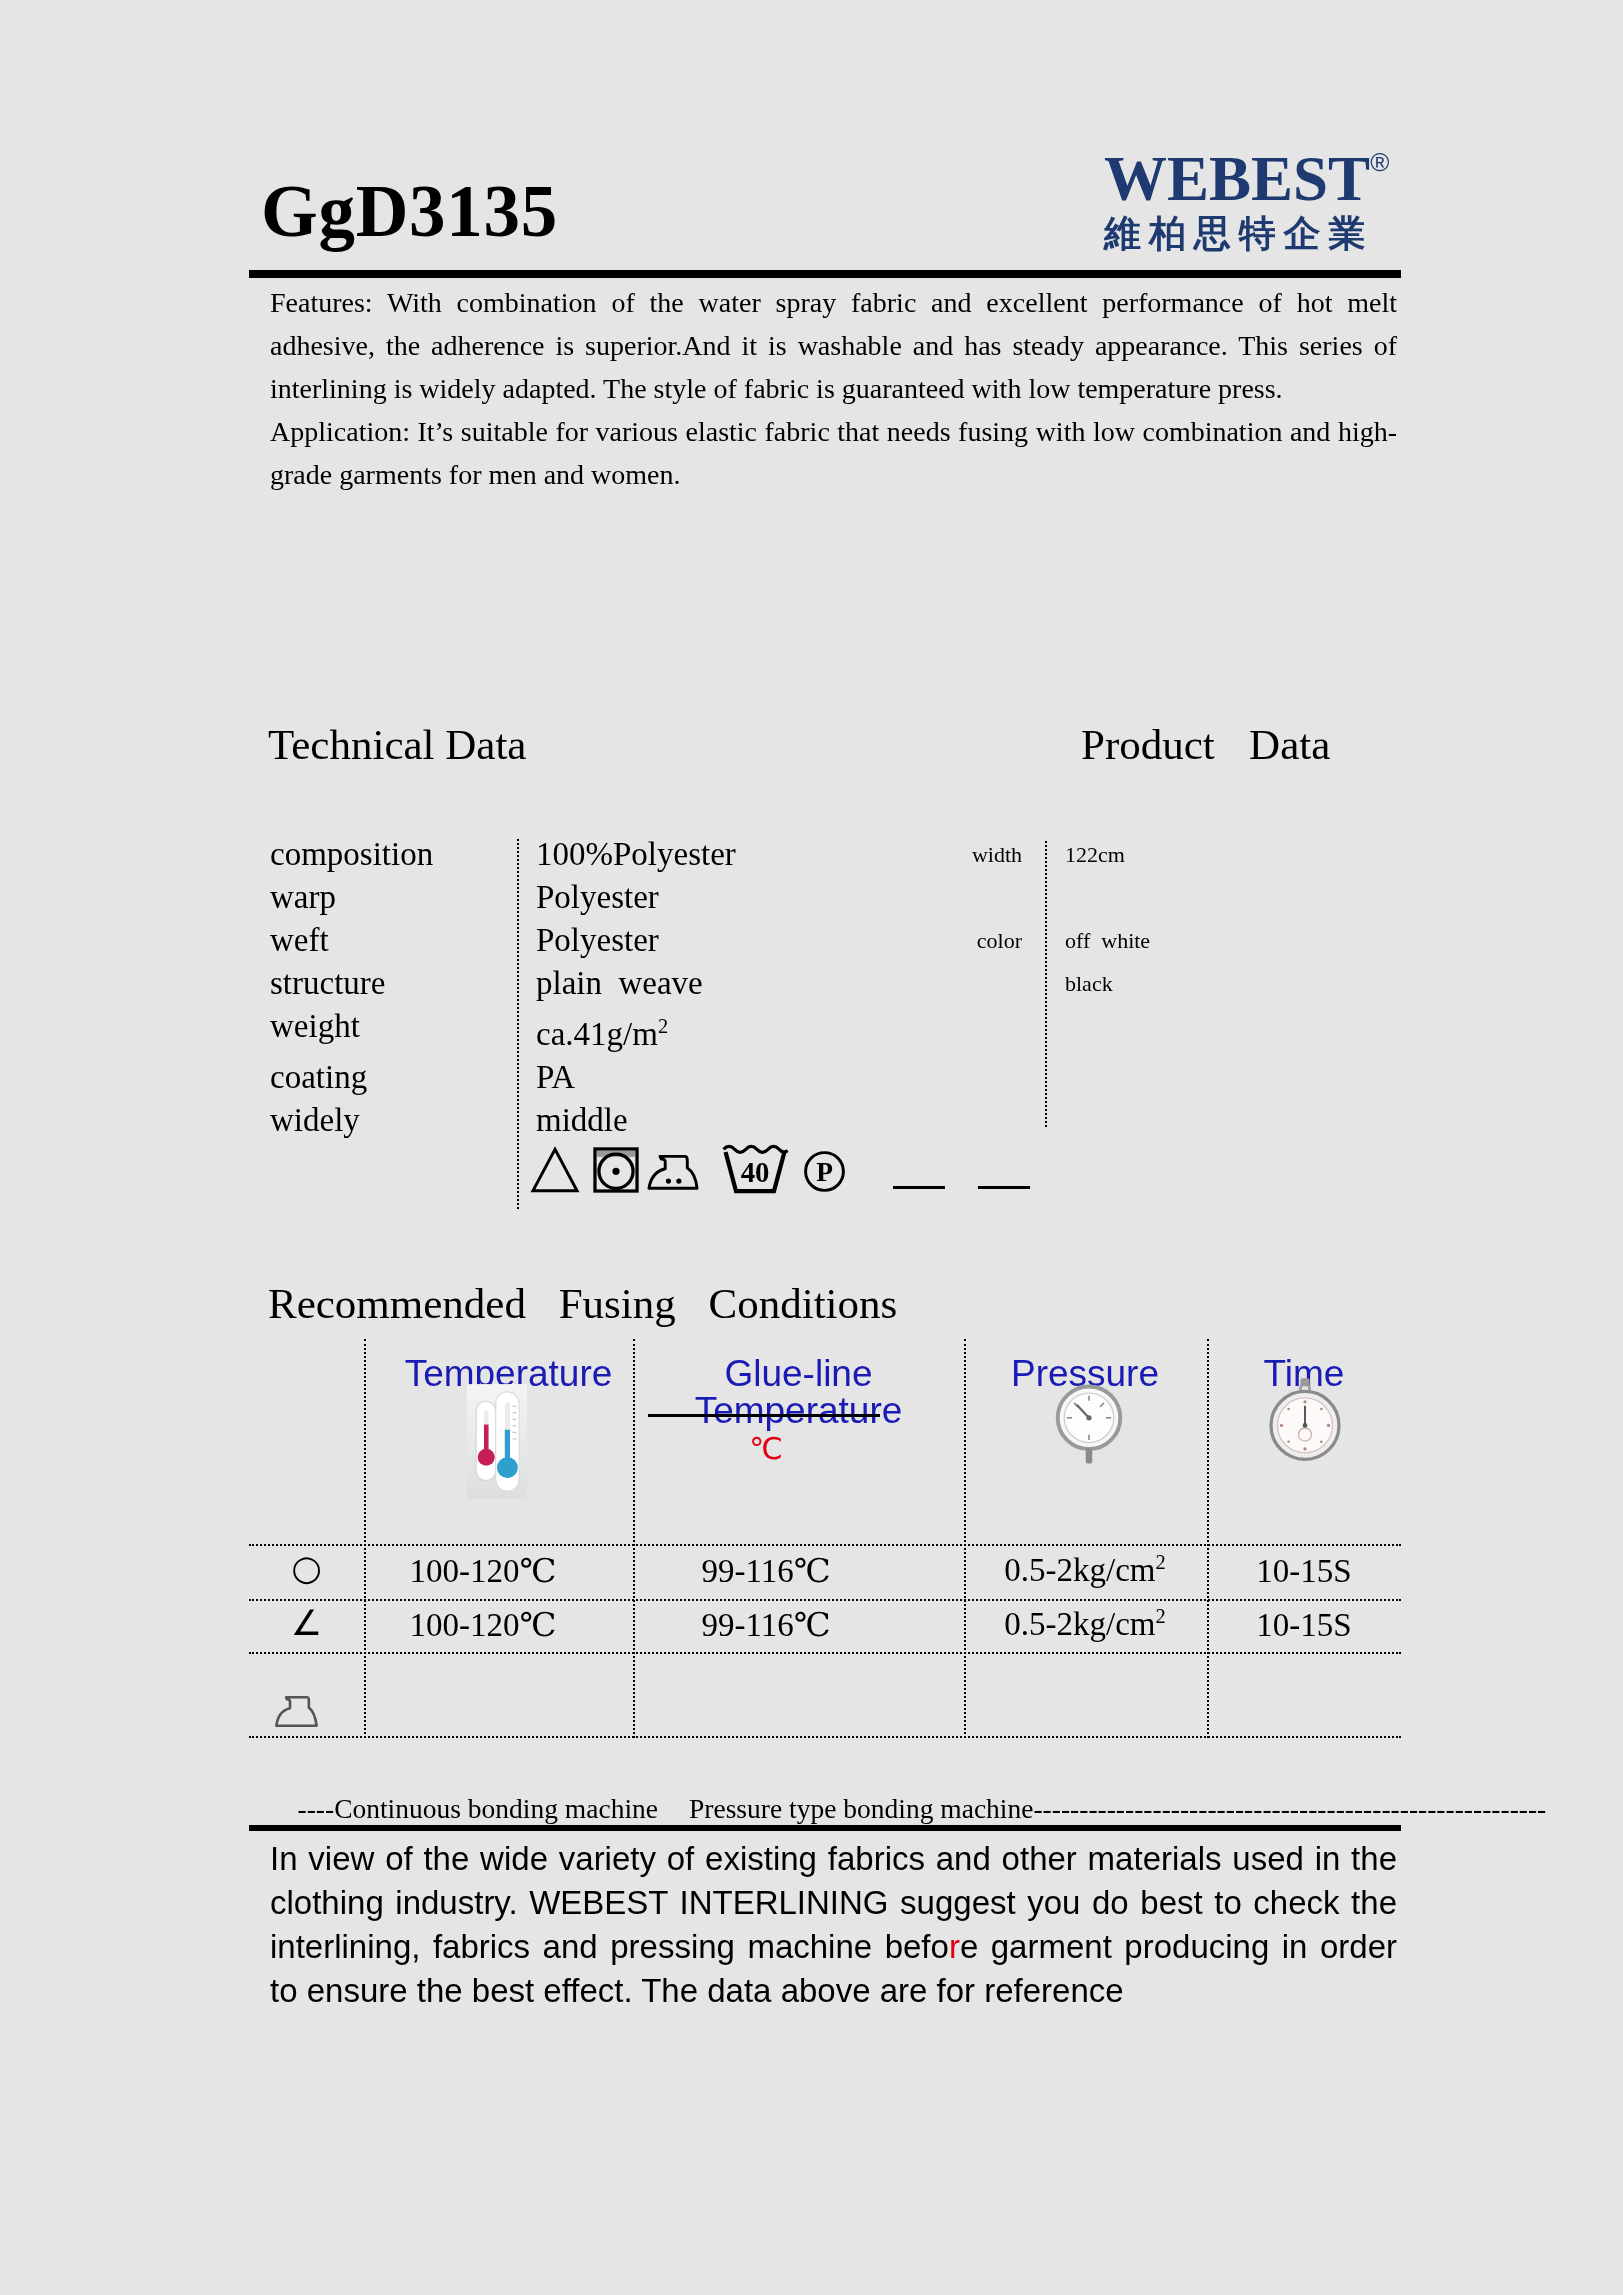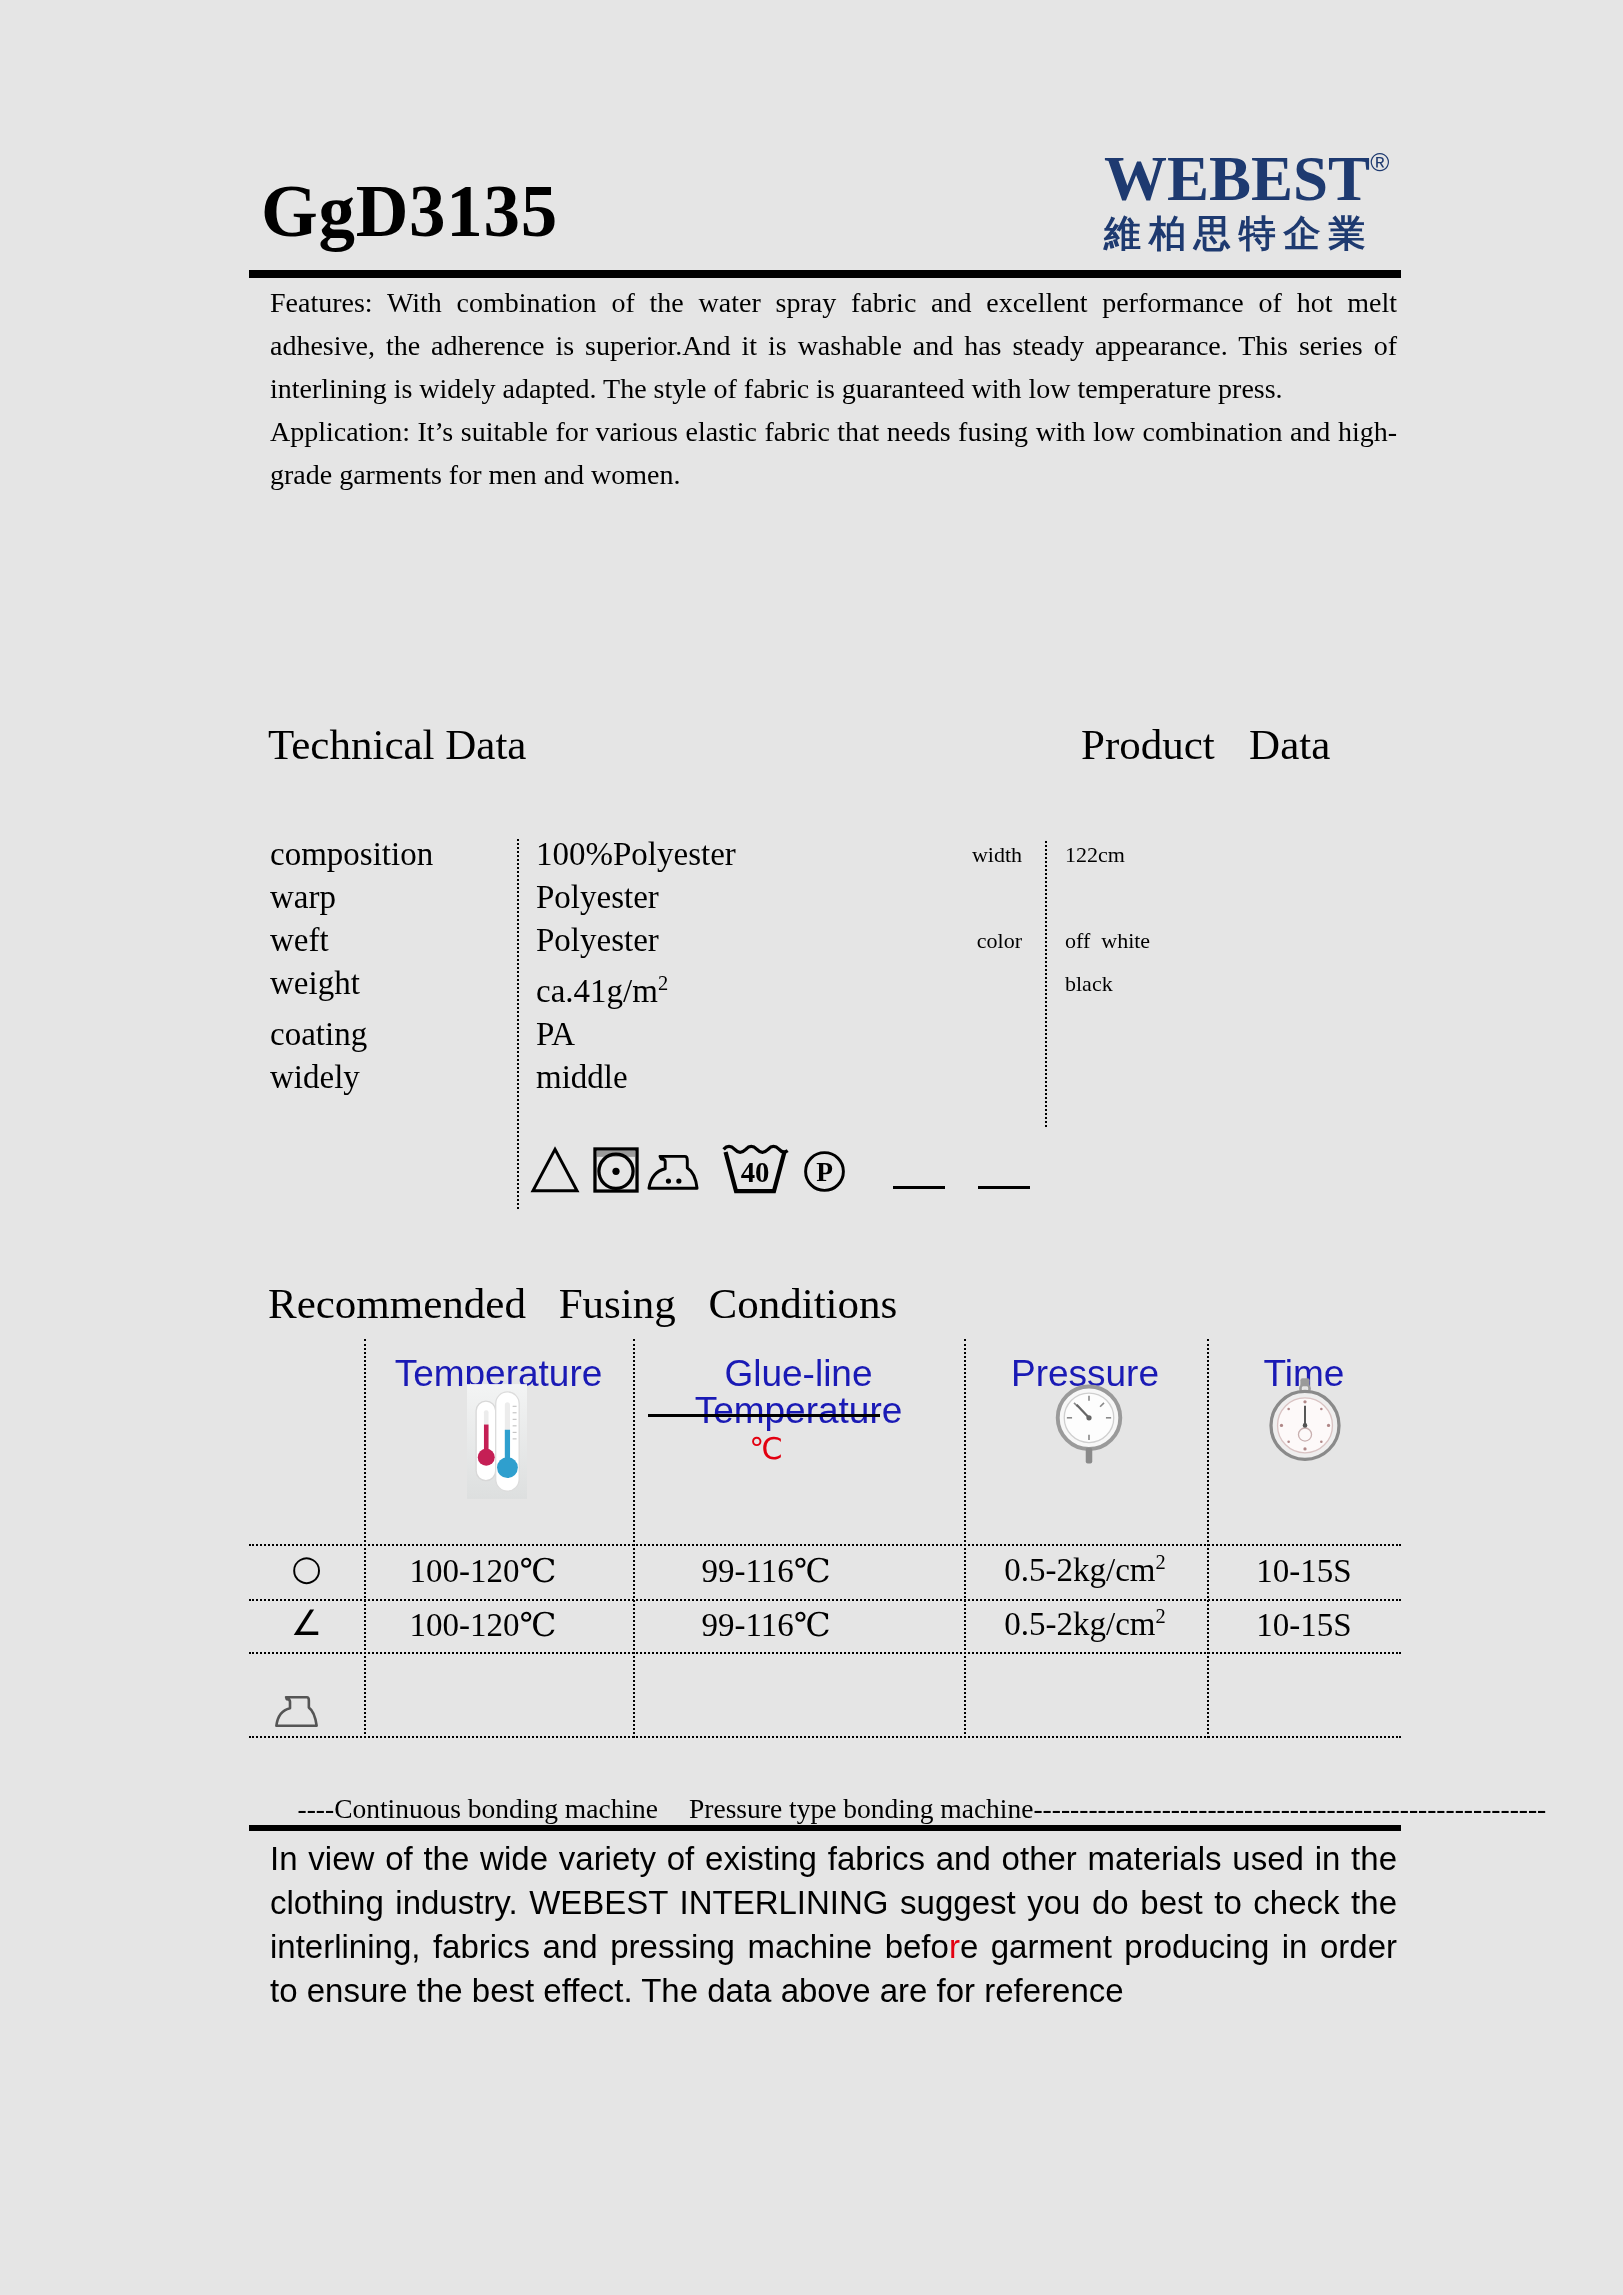--- a/index.html
+++ b/index.html
@@ -100,20 +100,24 @@
       </div>
     <div class="trow">
         <span class="lbl">warp</span>
         <span class="val">Polyester</span>
       </div>
     <div class="trow">
         <span class="lbl">weft</span>
         <span class="val">Polyester</span>
       </div>
     <div class="trow">
+        <span class="lbl">structure</span>
+        <span class="val">plain  weave</span>
+      </div>
+    <div class="trow">
         <span class="lbl">weight</span>
         <span class="val"><span>ca.41g/m</span><sup>2</sup></span>
       </div>
     <div class="trow">
         <span class="lbl">coating</span>
         <span class="val">PA</span>
       </div>
     <div class="trow">
         <span class="lbl">widely</span>
         <span class="val">middle</span>
@@ -171,21 +175,21 @@
   <div class="abs" id="fusing-table">
     <div class="vline" style="left:115px;"></div>
     <div class="vline" style="left:384px;"></div>
     <div class="vline" style="left:715px;"></div>
     <div class="vline" style="left:958px;"></div>
     <div class="hline" style="top:205px;"></div>
     <div class="hline" style="top:260px;"></div>
     <div class="hline" style="top:313px;"></div>
     <div class="hline" style="top:397px;"></div>
 
-    <div class="fcell fhead" style="left:115px;top:15.7px;width:269px;">Temperature</div>
+    <div class="fcell fhead" style="left:125px;top:15.7px;width:269px;">Temperature</div>
     <div class="fcell fhead" style="left:384px;top:15.7px;width:331px;">Glue-line Temperature</div>
     <div class="fcell fhead" style="left:715px;top:15.7px;width:242px;">Pressure</div>
     <div class="fcell fhead" style="left:958px;top:15.7px;width:194px;">Time</div>
 
     <svg class="fcell" style="left:218px;top:45px;" width="60" height="115" viewBox="0 0 92 176">
       <defs>
         <linearGradient id="tg" x1="0" y1="0" x2="0" y2="1">
           <stop offset="0" stop-color="#f3f4f4"></stop>
             <stop offset="1" stop-color="#dddfdf"></stop>
         </linearGradient>

